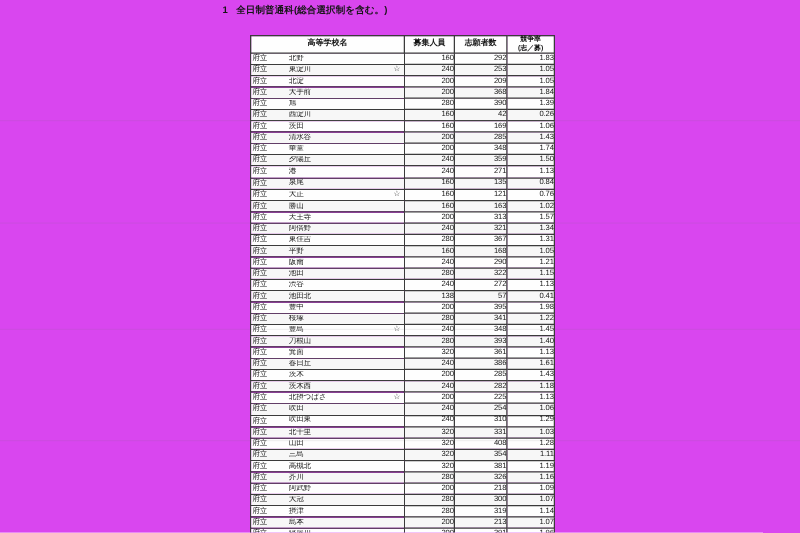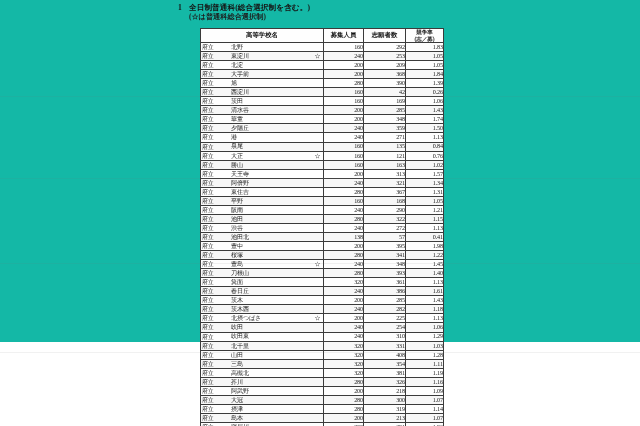--- a/index.html
+++ b/index.html
@@ -14,23 +14,22 @@
     font-family: "Liberation Sans", "DejaVu Sans", sans-serif;
     color: #1a1a1a;
     overflow: hidden;
     position: relative;
   }
 
   
   .scan {
     position: absolute;
     left: 0; top: 0;
-    width: 640px; height: 342px;
-    background: #14b8a6;
-    font-family: Liberation Serif, serif;
+    width: 640px; height: 426px;
+    background: #d946ef;
   }
 
   
   .heading {
     position: absolute;
     left: 178px;
     top: 3px;
     width: 330px;
     line-height: 1.28;
   }
@@ -164,21 +163,20 @@
 </style>
 </head>
 <body>
 
 <div class="scan">
 
   <div class="heading">
     <div class="heading-line1">
       <span class="heading-num">1</span><span>全日制普通科(総合選択制を含む。)</span>
     </div>
-    <div class="heading-line2">(☆は普通科総合選択制)</div>
   </div>
 
   <div class="table-wrap">
     <table class="sheet">
       <colgroup>
         <col class="c-name">
         <col class="c-quota">
         <col class="c-appl">
         <col class="c-ratio">
       </colgroup>

